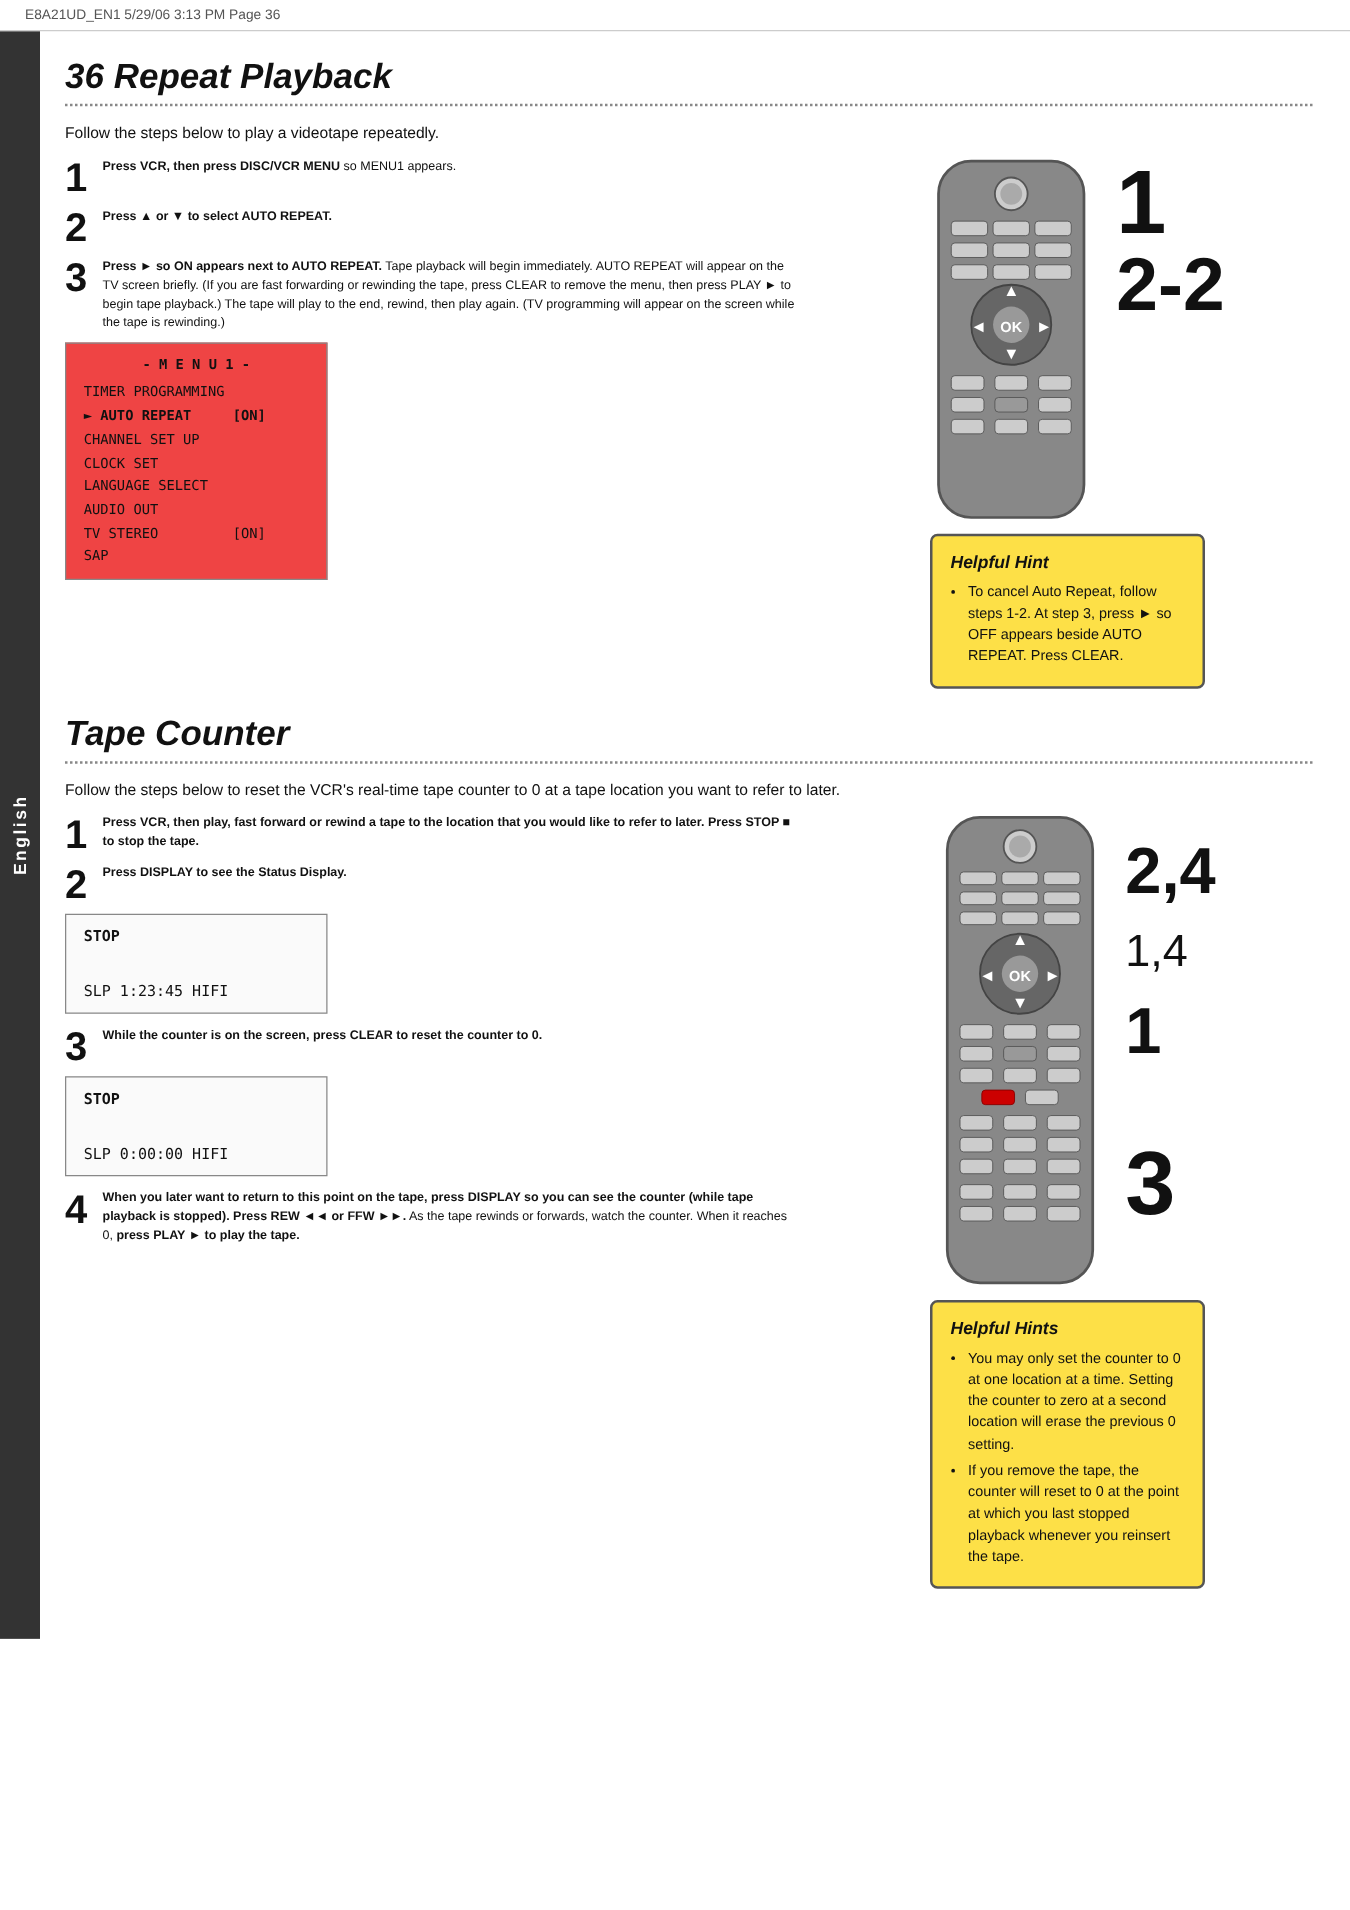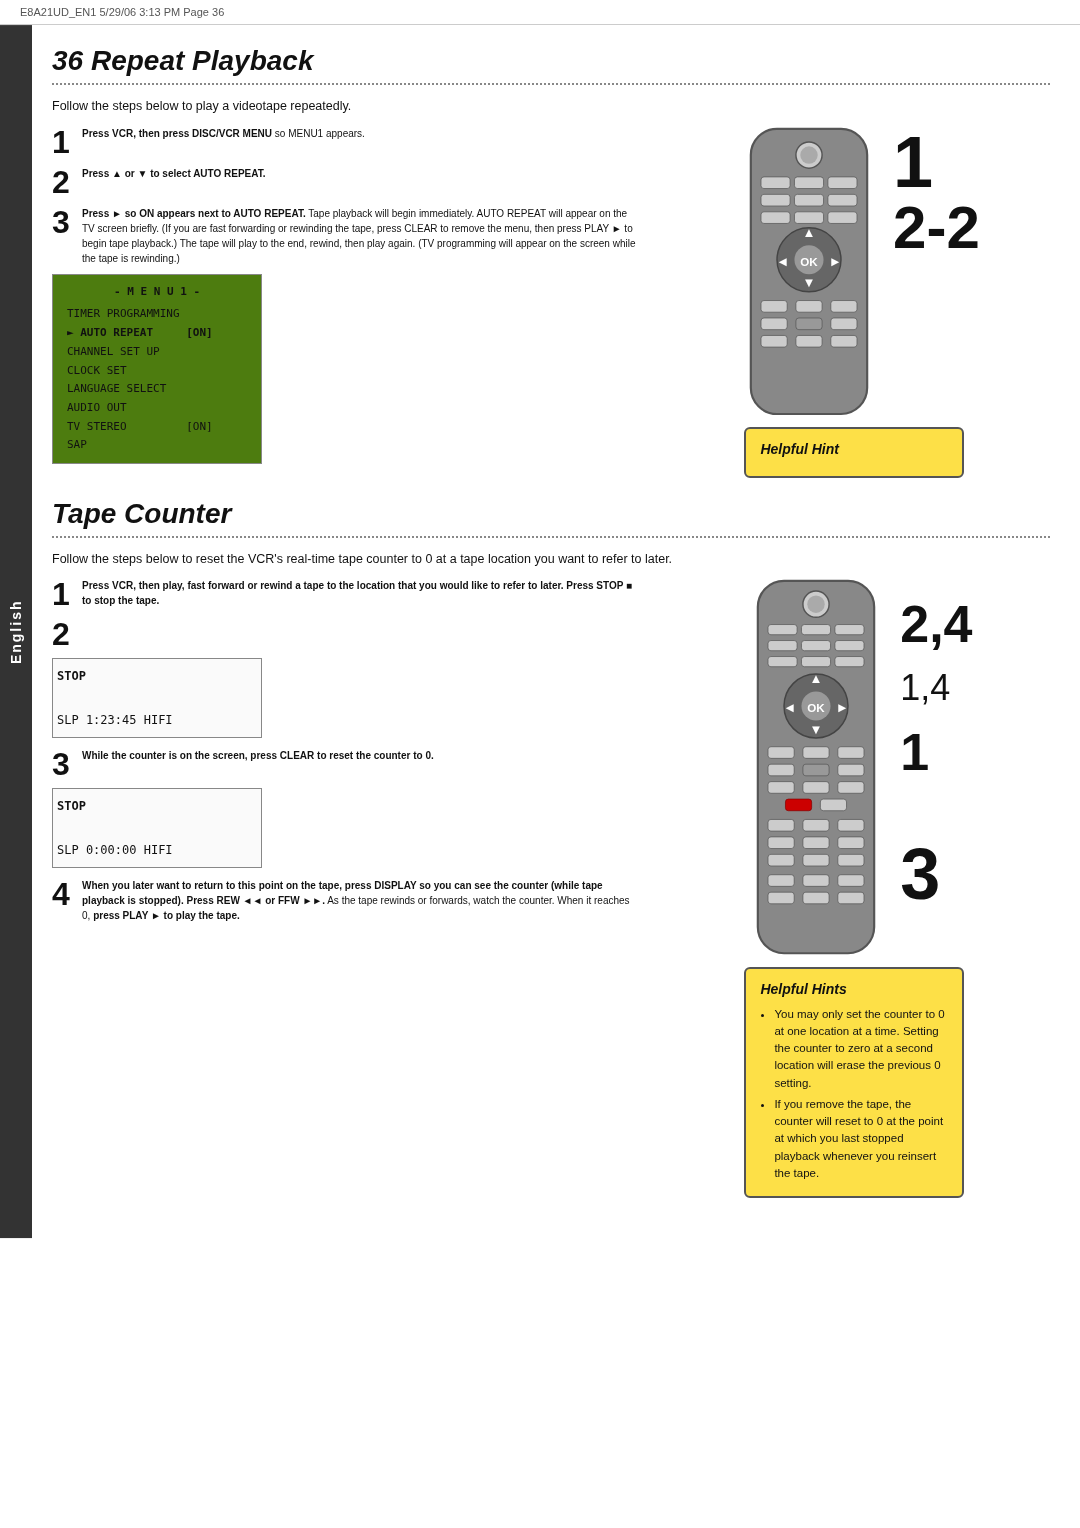--- a/index.html
+++ b/index.html
@@ -108,40 +108,40 @@
     }
 
     
     .menu-box {
       border: 1px solid #888;
       padding: 8px 14px;
       font-size: 11px;
       font-family: monospace;
       width: 210px;
       margin-top: 8px;
-      background: #4d7c0f;
+      background: #ef4444;
       line-height: 1.7;
     }
     .menu-box .menu-title {
       text-align: center;
       font-weight: bold;
       margin-bottom: 4px;
     }
     .menu-box .menu-item {
       display: flex;
       justify-content: space-between;
     }
     .menu-box .menu-item.selected {
       font-weight: bold;
     }
 
     
     .display-box {
       border: 1px solid #888;
-      padding: 10px 4px;
+      padding: 10px 14px;
       font-size: 11px;
       font-family: monospace;
       width: 210px;
       margin-top: 8px;
       background: #fafafa;
       min-height: 80px;
       display: flex;
       flex-direction: column;
       justify-content: space-between;
     }
@@ -332,20 +332,23 @@
             </div>
 
             <div style="display:flex; flex-direction:column; justify-content:center;">
               <div class="sn1">1</div>
               <div class="sn23">2-2</div>
             </div>
           </div>
 
           <div class="helpful-hint">
             <div class="hint-title">Helpful Hint</div>
+            <ul>
+              <li>To cancel Auto Repeat, follow steps 1-2. At step 3, press ► so OFF appears beside AUTO REPEAT.  Press CLEAR.</li>
+            </ul>
           </div>
         </div>
       </div>
     </div>
 
     <div class="section-wrapper">
       <div class="section-title">Tape Counter</div>
       <hr class="section-divider">
       <p class="intro-text">Follow the steps below to reset the VCR's real-time tape counter to 0 at a tape location you want to refer to later.</p>
 
@@ -354,20 +357,23 @@
 
           <div class="step-block">
             <div class="step-num">1</div>
             <div class="step-content">
               <b>Press VCR, then play, fast forward or rewind a tape to the location that you would like to refer to later. Press STOP ■ to stop the tape.</b>
             </div>
           </div>
 
           <div class="step-block">
             <div class="step-num">2</div>
+            <div class="step-content">
+              <b>Press DISPLAY to see the Status Display.</b>
+            </div>
           </div>
 
           <div class="display-box">
             <div class="display-top">STOP</div>
             <div class="display-bottom">SLP    1:23:45  HIFI</div>
           </div>
 
           <div class="step-block" style="margin-top:10px">
             <div class="step-num">3</div>
             <div class="step-content">

